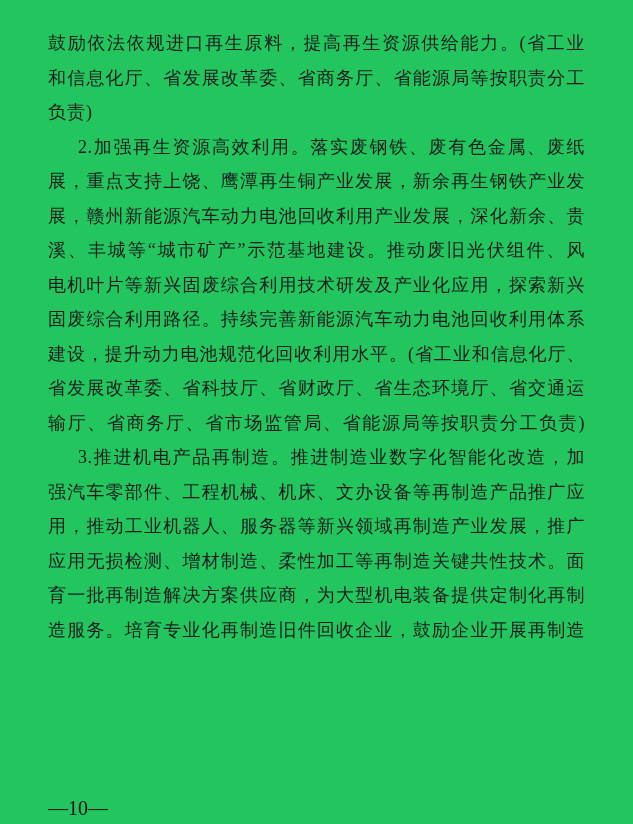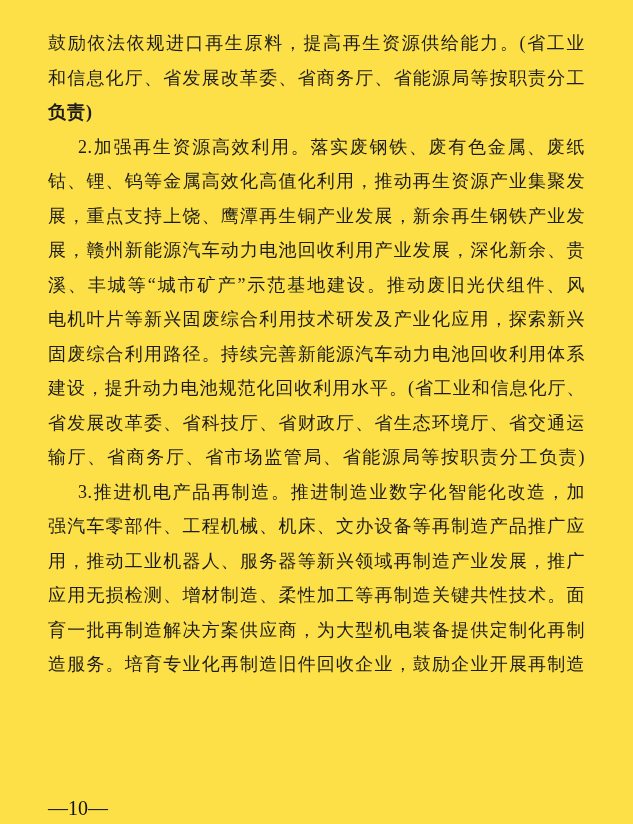--- a/index.html
+++ b/index.html
@@ -7,21 +7,21 @@
     padding: 0;
     width: 633px;
     height: 824px;
     background: #ffffff;
     overflow: hidden;
   }
   .page {
     position: relative;
     width: 633px;
     height: 824px;
-    background: #fde047;
+    background: #22c55e;
     font-family: "Liberation Serif", "DejaVu Serif", serif;
     color: #1c1c1c;
   }
   .textblock {
     position: absolute;
     top: 26px;
     left: 48px;
     width: 537px;
   }
   .line {
@@ -34,42 +34,40 @@
     white-space: nowrap;
     overflow: visible;
   }
   .line.indent {
     padding-left: 30px;
   }
   .line.no-justify {
     text-align: left;
     text-align-last: left;
     letter-spacing: 1px;
-    font-weight: bold;
   }
   .footer {
     position: absolute;
     left: 48px;
     top: 797px;
     font-size: 20px;
     line-height: 22px;
     color: #111111;
     font-family: Liberation Serif, serif;
   }
 </style>
 </head>
 <body>
 
 <div class="page">
   <div class="textblock">
     <div class="line">鼓励依法依规进口再生原料，提高再生资源供给能力。(省工业</div>
     <div class="line">和信息化厅、省发展改革委、省商务厅、省能源局等按职责分工</div>
     <div class="line no-justify">负责)</div>
     <div class="line indent">2.加强再生资源高效利用。落实废钢铁、废有色金属、废纸</div>
-    <div class="line">钴、锂、钨等金属高效化高值化利用，推动再生资源产业集聚发</div>
     <div class="line">展，重点支持上饶、鹰潭再生铜产业发展，新余再生钢铁产业发</div>
     <div class="line">展，赣州新能源汽车动力电池回收利用产业发展，深化新余、贵</div>
     <div class="line">溪、丰城等“城市矿产”示范基地建设。推动废旧光伏组件、风</div>
     <div class="line">电机叶片等新兴固废综合利用技术研发及产业化应用，探索新兴</div>
     <div class="line">固废综合利用路径。持续完善新能源汽车动力电池回收利用体系</div>
     <div class="line">建设，提升动力电池规范化回收利用水平。(省工业和信息化厅、</div>
     <div class="line">省发展改革委、省科技厅、省财政厅、省生态环境厅、省交通运</div>
     <div class="line">输厅、省商务厅、省市场监管局、省能源局等按职责分工负责)</div>
     <div class="line indent">3.推进机电产品再制造。推进制造业数字化智能化改造，加</div>
     <div class="line">强汽车零部件、工程机械、机床、文办设备等再制造产品推广应</div>

